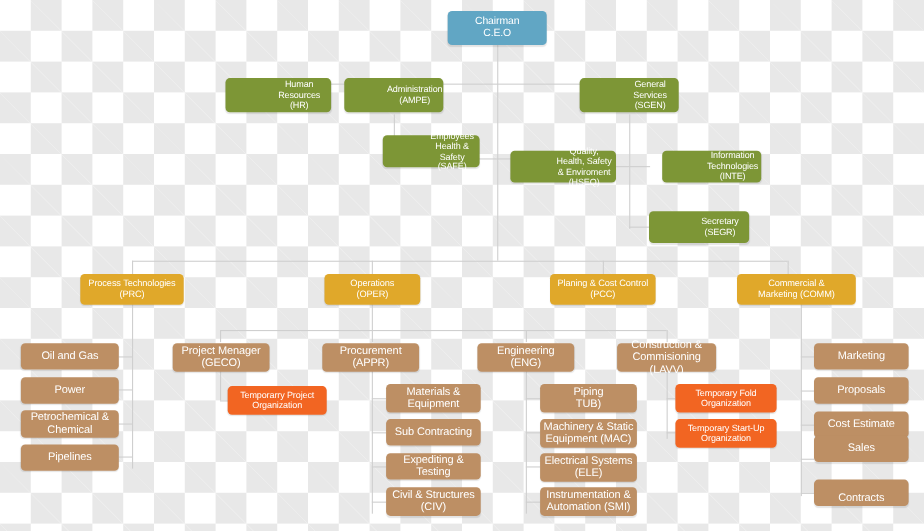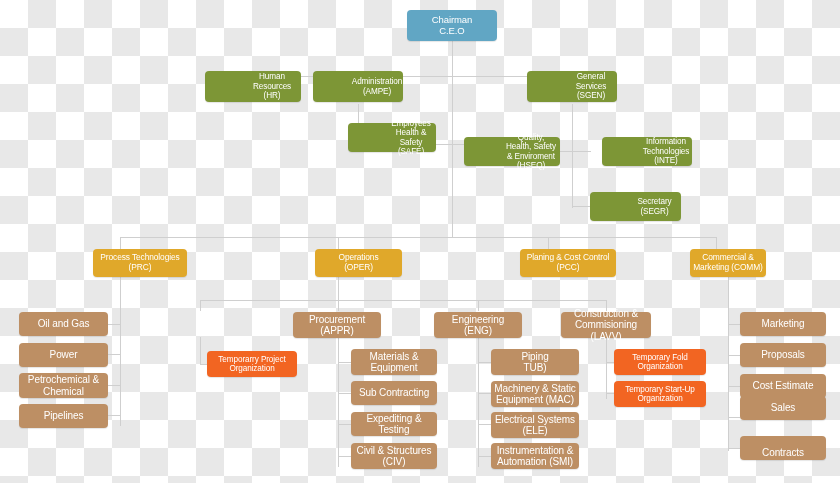--- a/index.html
+++ b/index.html
@@ -35,21 +35,21 @@
     justify-content: center;
     text-align: center;
     line-height: 1.15;
     padding: 2px 3px;
     letter-spacing: -0.1px;
     box-shadow: 0 1px 1px rgba(0,0,0,0.10);
     z-index: 3;
   }
   .lvl-ceo   { background: #61a6c4; font-size: 9.5px; }
   .lvl-green { background: #7d9636; font-size: 8.2px; padding-left: 41px; }
-  .lvl-gold  { background: #e0a82a; font-size: 8.4px; margin-left: 20px; }
+  .lvl-gold  { background: #e0a82a; font-size: 8.4px; }
   .lvl-tan   { background: #bd8f64; font-size: 10px; }
   .lvl-orange{ background: #f26522; font-size: 8.2px; }
 
   .conn {
     position: absolute;
     background: #cfcfcf;
     z-index: 1;
   }
   .conn.v { width: 1px; }
   .conn.h { height: 1px; }
@@ -190,21 +190,21 @@
     </span>
   </div>
 
   <div class="node lvl-gold" style="left:500px; top:249px; width:96px; height:28px;">
     <span>
       <span>Planing &amp; Cost Control</span><br>
       <span>(PCC)</span>
     </span>
   </div>
 
-  <div class="node lvl-gold" style="left:670px; top:249px; width:76px; height:28px;">
+  <div class="node lvl-gold" style="left:670px; top:249px; width:108px; height:28px;">
     <span>
       <span>Commercial &amp;</span><br>
       <span>Marketing (COMM)</span>
     </span>
   </div>
 
   <div class="node lvl-tan" style="left:19px; top:312px; width:89px; height:24px;">
     <span>Oil and Gas</span>
   </div>
 
@@ -216,20 +216,26 @@
     <span>
       <span>Petrochemical &amp;</span><br>
       <span>Chemical</span>
     </span>
   </div>
 
   <div class="node lvl-tan" style="left:19px; top:404px; width:89px; height:24px;">
     <span>Pipelines</span>
   </div>
 
+  <div class="node lvl-tan" style="left:157px; top:312px; width:88px; height:26px;">
+    <span>
+      <span>Project Menager</span><br>
+      <span>(GECO)</span>
+    </span>
+  </div>
 
   <div class="node lvl-orange" style="left:207px; top:351px; width:90px; height:26px;">
     <span>
       <span>Temporarry Project</span><br>
       <span>Organization</span>
     </span>
   </div>
 
   <div class="node lvl-tan" style="left:293px; top:312px; width:88px; height:26px;">
     <span>

